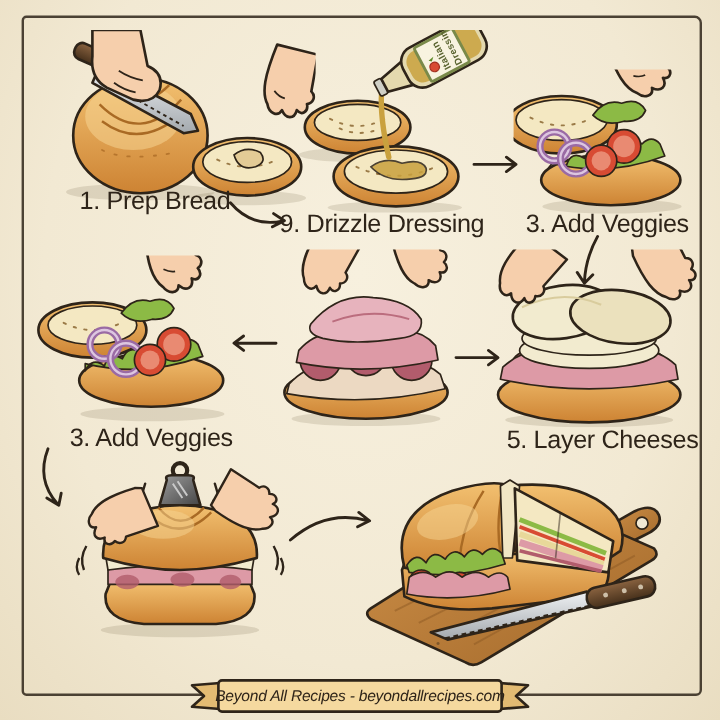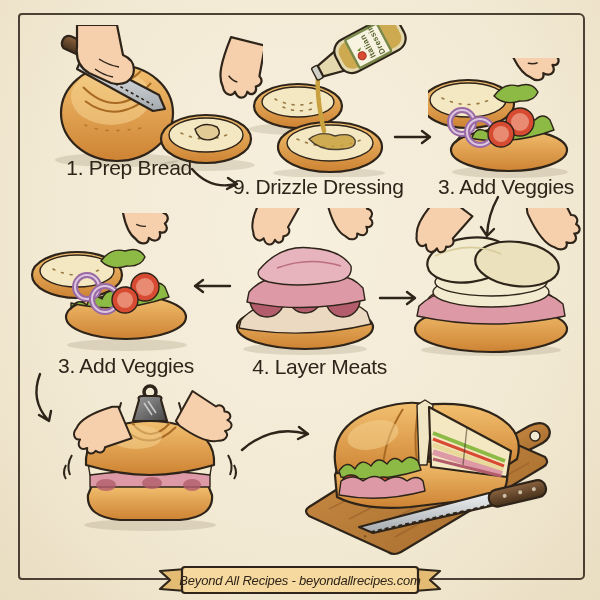--- a/index.html
+++ b/index.html
@@ -196,21 +196,20 @@
     <path class="ln thin" d="M24,84 Q42,64 62,74 Q80,60 100,72 Q122,62 138,80 L140,92 Q80,106 22,94 Z" fill="var(--c-ham)" stroke="var(--c-hamDark)"></path>
     <path class="ln thin" d="M34,62 Q56,36 86,40 Q116,42 126,58 Q128,72 108,74 Q70,80 44,74 Q30,70 34,62 Z" fill="#e7b3bd" stroke="var(--c-hamDark)"></path>
     <path class="nofill" d="M52,60 Q84,48 116,58" stroke="var(--c-hamDark)" stroke-width="1.6"></path>
     <g transform="translate(38,22) rotate(22) scale(.92)">
       <path class="ln" d="M-13,-40 C-17,-16 -16,-2 -9,6 C-6,13 2,15 4,8 C9,15 16,13 16,5 C21,9 26,4 23,-2 C28,-4 29,-10 24,-13 L28,-44 L-10,-46 Z" fill="var(--c-skin)"></path>
     </g>
     <g transform="translate(126,20) rotate(-22) scale(.92)">
       <path class="ln" d="M-13,-40 C-17,-16 -16,-2 -9,6 C-6,13 2,15 4,8 C9,15 16,13 16,5 C21,9 26,4 23,-2 C28,-4 29,-10 24,-13 L28,-44 L-10,-46 Z" fill="var(--c-skin)"></path>
     </g>
   </svg>
-  <div class="step-label" style="left:227px;top:355px;width:160px">4. Layer Meats</div>
 
   <svg class="abs" style="left:393px;top:208px" width="198" height="148" viewBox="0 0 198 148">
     <ellipse class="shadow" cx="98" cy="142" rx="70" ry="6"></ellipse>
     <ellipse class="ln" cx="98" cy="121" rx="76" ry="23" fill="url(#gLoaf)"></ellipse>
     <g>
       <circle class="ln thin" cx="46" cy="98" r="13" fill="var(--c-salami)"></circle>
       <circle class="ln thin" cx="98" cy="94" r="13" fill="var(--c-salami)"></circle>
       <circle class="ln thin" cx="150" cy="98" r="13" fill="var(--c-salami)"></circle>
       <path class="ln thin" d="M26,98 Q48,78 72,88 Q98,74 124,86 Q150,78 170,96 L172,108 Q98,124 24,108 Z" fill="var(--c-ham)" stroke="var(--c-hamDark)"></path>
     </g>
@@ -221,20 +220,21 @@
       <ellipse class="ln" cx="124" cy="56" rx="42" ry="22" transform="rotate(7 124 56)" fill="#ebe1bd"></ellipse>
       <path class="nofill" d="M42,48 q34,-16 66,-2" stroke="var(--c-cheeseShade)" stroke-width="1.8"></path>
     </g>
     <g transform="translate(34,28) rotate(34) scale(.95)">
       <path class="ln" d="M-13,-40 C-17,-16 -16,-2 -9,6 C-6,13 2,15 4,8 C9,15 16,13 16,5 C21,9 26,4 23,-2 C28,-4 29,-10 24,-13 L28,-44 L-10,-46 Z" fill="var(--c-skin)"></path>
     </g>
     <g transform="translate(166,30) rotate(-34) scale(.95)">
       <path class="ln" d="M-13,-40 C-17,-16 -16,-2 -9,6 C-6,13 2,15 4,8 C9,15 16,13 16,5 C21,9 26,4 23,-2 C28,-4 29,-10 24,-13 L28,-44 L-10,-46 Z" fill="var(--c-skin)"></path>
     </g>
   </svg>
+  <div class="step-label" style="left:417px;top:355px;width:165px">5. Layer Cheeses</div>
 
   <svg class="abs" style="left:55px;top:383px" width="198" height="150" viewBox="0 0 198 150">
     <g transform="translate(95,14)">
       <circle cx="0" cy="-5" r="6" fill="none" stroke="var(--c-ink)" stroke-width="3.5"></circle>
       <path class="ln" d="M-17,24 L-11,3 Q-13,-1 -7,-1 L7,-1 Q13,-1 11,3 L17,24 Z" fill="url(#gWeight)"></path>
       <path d="M-6,6 l8,12 M-2,4 l8,12" stroke="#c9c9c9" stroke-width="1.6"></path>
     </g>
     <g class="arrow">
       <path d="M66,20 q-2,9 -6,16 M54,29 l6,8 l7,-3" style="stroke-width:2"></path>
       <path d="M124,20 q2,9 6,16 M136,29 l-6,8 l-7,-3" style="stroke-width:2"></path>

